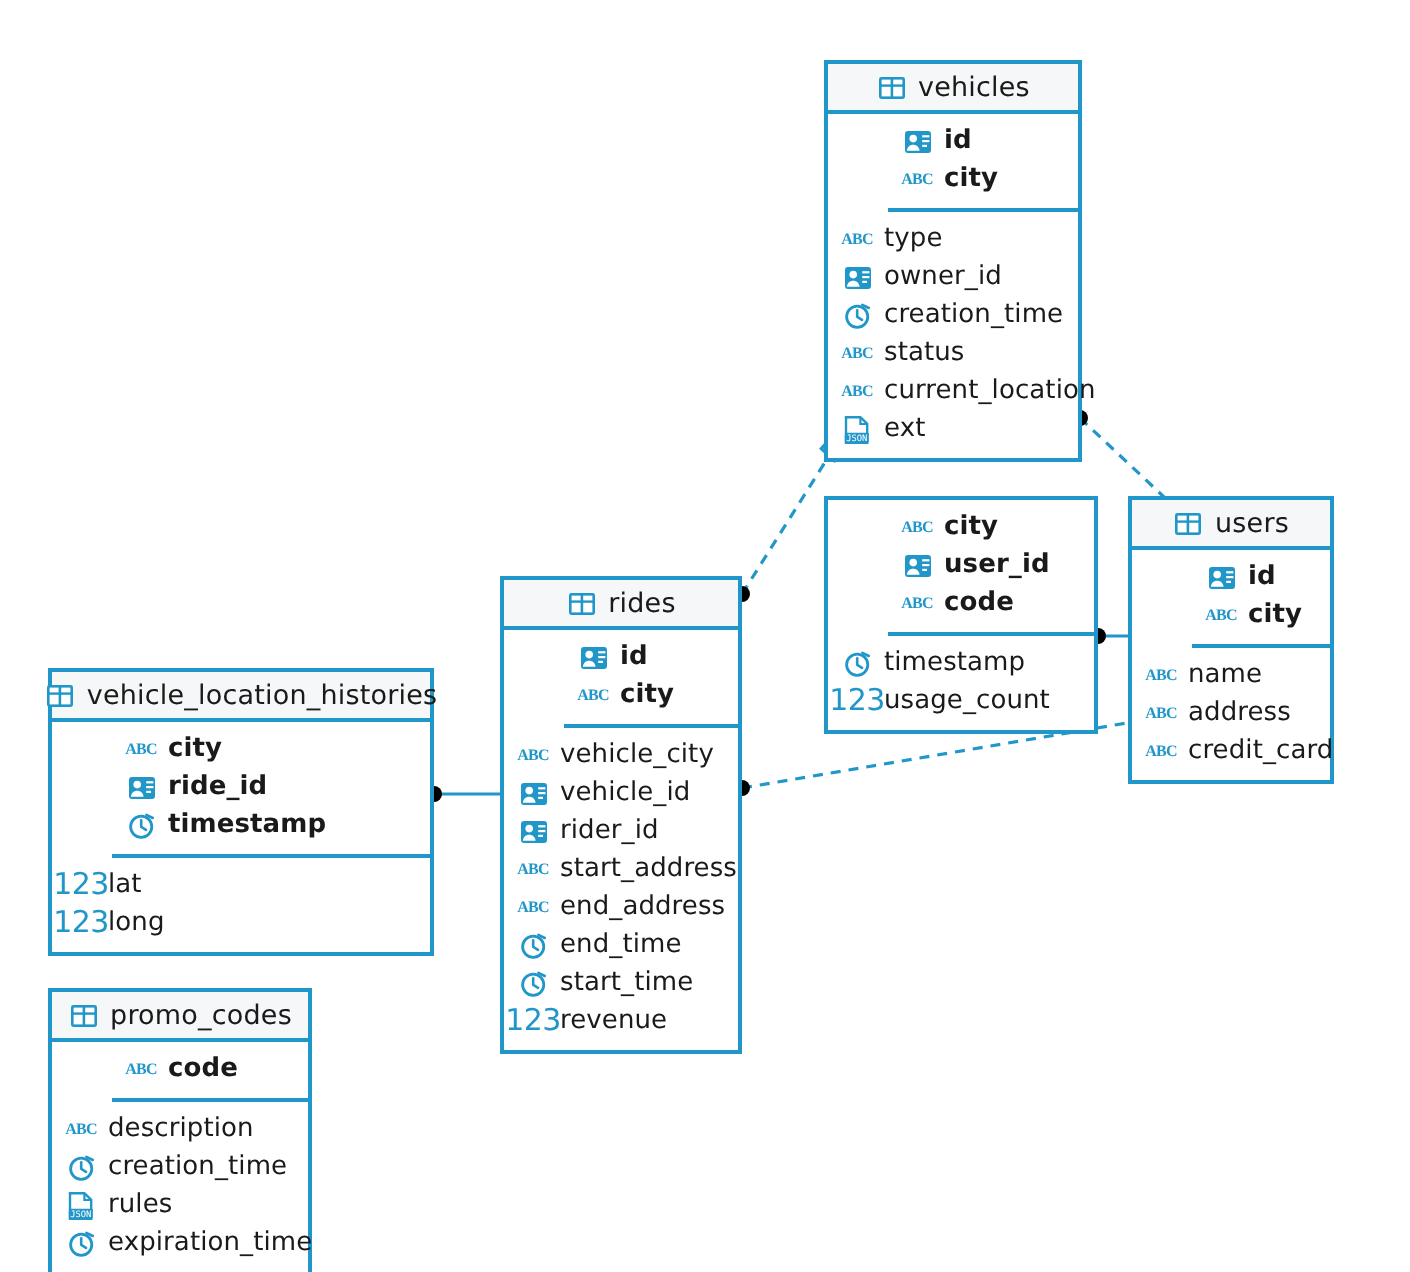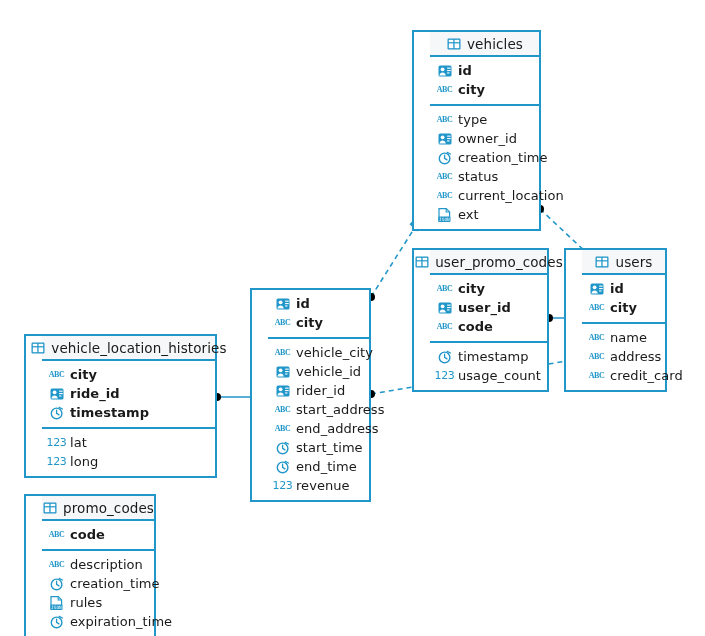--- a/index.html
+++ b/index.html
@@ -31,21 +31,20 @@
     pointer-events: none;
     z-index: 1;
   }
 
   .table-node {
     position: absolute;
     background: #ffffff;
     border: 2px solid #2196c9;
     box-sizing: border-box;
     z-index: 2;
-    padding-left: 16px;
   }
 
   .table-header {
     background: #f6f7f8;
     border-bottom: 2px solid #2196c9;
     height: 25px;
     display: flex;
     align-items: center;
     justify-content: center;
     gap: 6px;
@@ -58,20 +57,21 @@
     color: #1a1a1a;
     white-space: nowrap;
     letter-spacing: 0.1px;
   }
 
   .col-group {
     padding: 4px 0 5px 0;
   }
   .col-group.pk-group {
     border-bottom: 2px solid #2196c9;
+    margin-left: 30px;
   }
 
   .col-row {
     display: flex;
     align-items: center;
     gap: 6px;
     padding: 0 7px;
     height: 19px;
     box-sizing: border-box;
   }
@@ -99,21 +99,21 @@
   .icon-abc {
     font-family: Liberation Serif, serif;
     font-size: 8px;
     font-weight: bold;
     color: #2196c9;
     letter-spacing: -0.4px;
     line-height: 1;
   }
   .icon-123 {
     font-family: "DejaVu Sans", "Liberation Sans", sans-serif;
-    font-size: 11px;
+    font-size: 15px;
     font-weight: normal;
     color: #2196c9;
     letter-spacing: -0.3px;
     line-height: 1;
   }
 </style>
 </head>
 <body>
 
 <div id="canvas">
@@ -217,32 +217,20 @@
               <path d="M8.2 0.8 v3.2 h3.2" fill="none" stroke="#2196c9" stroke-width="1.1"></path>
               <rect x="0.4" y="8.4" width="12" height="5" rx="0.6" fill="#2196c9"></rect>
               <text x="6.4" y="12.6" font-size="4.4" fill="#ffffff" text-anchor="middle" font-family="DejaVu Sans Mono, monospace">JSON</text>
             </svg>
           </span>
           <span class="col-name">ext</span>
         </div>
       </div>
     </div>
     <div class="table-node" style="left: 412px; top: 248px; width: 137px;">
-      <div class="table-header">
-        <span class="icon">
-          <svg width="14" height="12" viewBox="0 0 14 12">
-            <rect x="0.5" y="0.5" width="13" height="11" rx="1.2" fill="#2196c9"></rect>
-            <rect x="1.8" y="1.8" width="4.5" height="2.4" fill="#ffffff"></rect>
-            <rect x="7.6" y="1.8" width="4.6" height="2.4" fill="#ffffff"></rect>
-            <rect x="1.8" y="5.4" width="4.5" height="4.8" fill="#ffffff"></rect>
-            <rect x="7.6" y="5.4" width="4.6" height="4.8" fill="#ffffff"></rect>
-          </svg>
-        </span>
-        <span class="table-title">user_promo_codes</span>
-      </div>
       <div class="col-group pk-group">
         <div class="col-row pk">
           <span class="icon icon-abc">ABC</span>
           <span class="col-name">city</span>
         </div>
         <div class="col-row pk">
           <span class="icon">
             <svg width="14" height="12" viewBox="0 0 14 12">
               <rect x="0.5" y="0.5" width="13" height="11" rx="1.5" fill="#2196c9"></rect>
               <circle cx="4.6" cy="4.3" r="1.9" fill="#ffffff"></circle>
@@ -317,20 +305,32 @@
           <span class="icon icon-abc">ABC</span>
           <span class="col-name">address</span>
         </div>
         <div class="col-row">
           <span class="icon icon-abc">ABC</span>
           <span class="col-name">credit_card</span>
         </div>
       </div>
     </div>
     <div class="table-node" style="left: 250px; top: 288px; width: 121px;">
+      <div class="table-header">
+        <span class="icon">
+          <svg width="14" height="12" viewBox="0 0 14 12">
+            <rect x="0.5" y="0.5" width="13" height="11" rx="1.2" fill="#2196c9"></rect>
+            <rect x="1.8" y="1.8" width="4.5" height="2.4" fill="#ffffff"></rect>
+            <rect x="7.6" y="1.8" width="4.6" height="2.4" fill="#ffffff"></rect>
+            <rect x="1.8" y="5.4" width="4.5" height="4.8" fill="#ffffff"></rect>
+            <rect x="7.6" y="5.4" width="4.6" height="4.8" fill="#ffffff"></rect>
+          </svg>
+        </span>
+        <span class="table-title">rides</span>
+      </div>
       <div class="col-group pk-group">
         <div class="col-row pk">
           <span class="icon">
             <svg width="14" height="12" viewBox="0 0 14 12">
               <rect x="0.5" y="0.5" width="13" height="11" rx="1.5" fill="#2196c9"></rect>
               <circle cx="4.6" cy="4.3" r="1.9" fill="#ffffff"></circle>
               <path d="M1.4 10.4c0.3-2 1.6-3 3.2-3s2.9 1 3.2 3z" fill="#ffffff"></path>
               <rect x="9.1" y="2.6" width="3.6" height="1.1" fill="#ffffff"></rect>
               <rect x="9.1" y="5.0" width="3.6" height="1.1" fill="#ffffff"></rect>
               <rect x="9.1" y="7.4" width="2.4" height="1.1" fill="#ffffff"></rect>
@@ -383,31 +383,31 @@
           <span class="col-name">end_address</span>
         </div>
         <div class="col-row">
           <span class="icon">
             <svg width="14" height="14" viewBox="0 0 14 14">
               <circle cx="6.6" cy="7.4" r="5.3" fill="none" stroke="#2196c9" stroke-width="1.4"></circle>
               <path d="M6.6 4.2 L6.6 7.4 L9.0 8.9" fill="none" stroke="#2196c9" stroke-width="1.3" stroke-linecap="round"></path>
               <path d="M9.2 1.4 L12.4 3.0" fill="none" stroke="#2196c9" stroke-width="1.3" stroke-linecap="round"></path>
             </svg>
           </span>
+          <span class="col-name">end_time</span>
+        </div>
+        <div class="col-row">
+          <span class="icon">
+            <svg width="14" height="14" viewBox="0 0 14 14">
+              <circle cx="6.6" cy="7.4" r="5.3" fill="none" stroke="#2196c9" stroke-width="1.4"></circle>
+              <path d="M6.6 4.2 L6.6 7.4 L9.0 8.9" fill="none" stroke="#2196c9" stroke-width="1.3" stroke-linecap="round"></path>
+              <path d="M9.2 1.4 L12.4 3.0" fill="none" stroke="#2196c9" stroke-width="1.3" stroke-linecap="round"></path>
+            </svg>
+          </span>
           <span class="col-name">start_time</span>
-        </div>
-        <div class="col-row">
-          <span class="icon">
-            <svg width="14" height="14" viewBox="0 0 14 14">
-              <circle cx="6.6" cy="7.4" r="5.3" fill="none" stroke="#2196c9" stroke-width="1.4"></circle>
-              <path d="M6.6 4.2 L6.6 7.4 L9.0 8.9" fill="none" stroke="#2196c9" stroke-width="1.3" stroke-linecap="round"></path>
-              <path d="M9.2 1.4 L12.4 3.0" fill="none" stroke="#2196c9" stroke-width="1.3" stroke-linecap="round"></path>
-            </svg>
-          </span>
-          <span class="col-name">end_time</span>
         </div>
         <div class="col-row">
           <span class="icon icon-123">123</span>
           <span class="col-name">revenue</span>
         </div>
       </div>
     </div>
     <div class="table-node" style="left: 24px; top: 334px; width: 193px;">
       <div class="table-header">
         <span class="icon">

